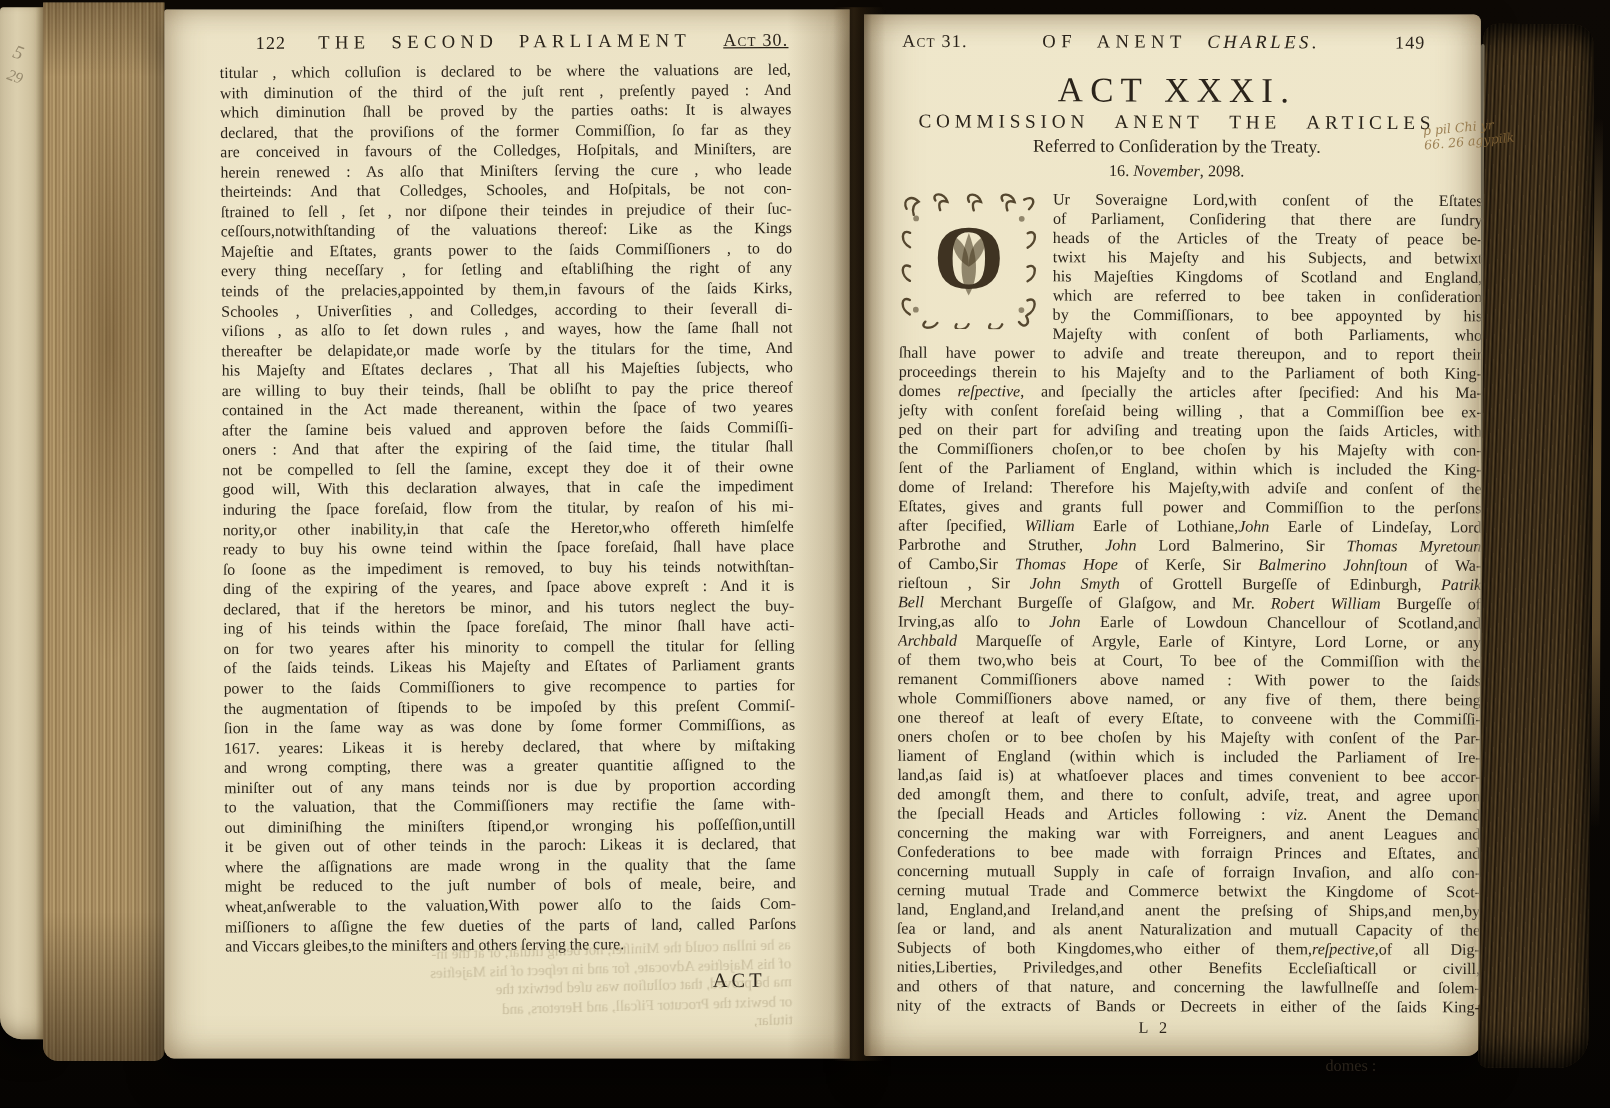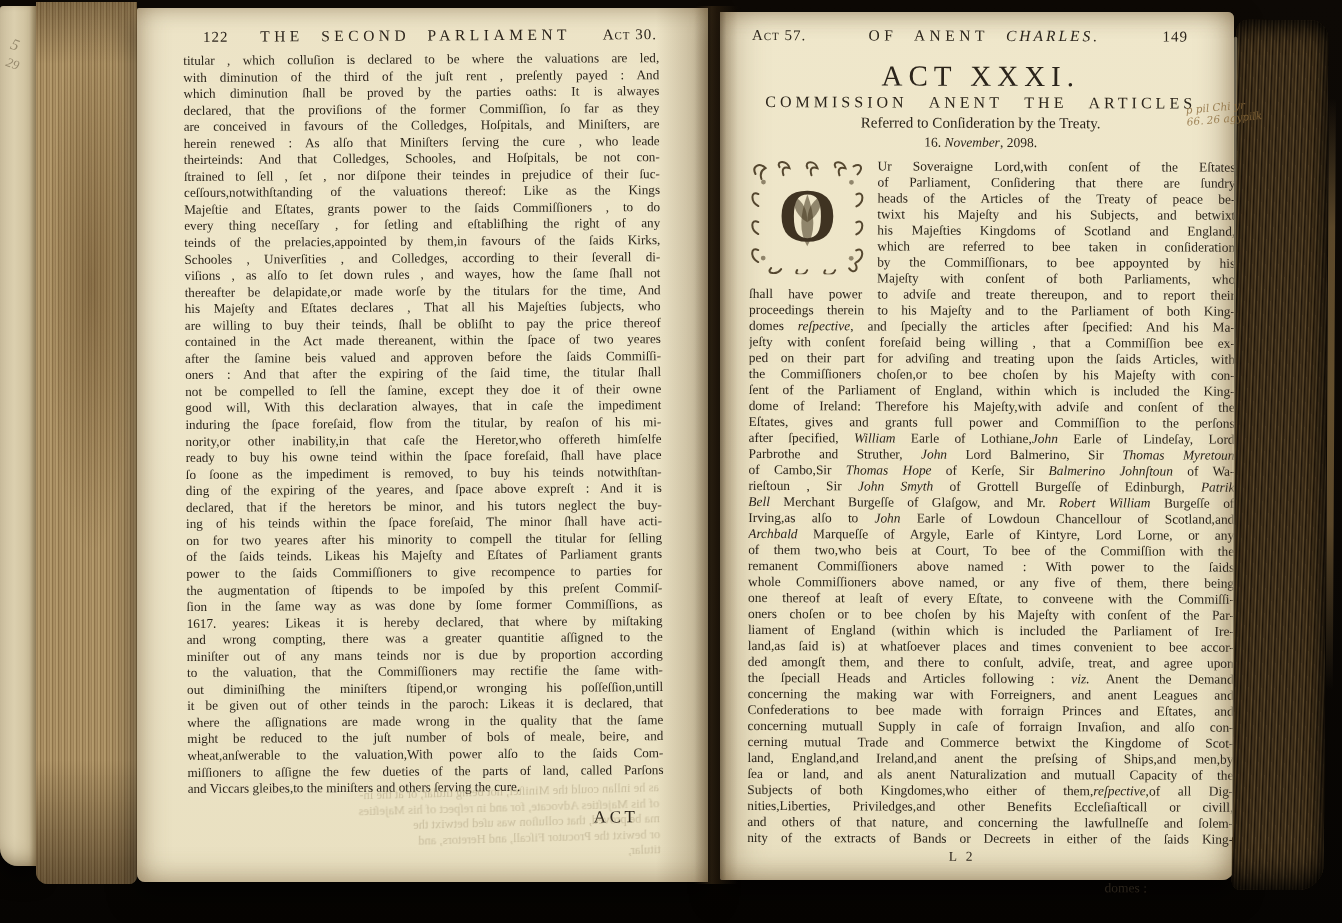--- a/index.html
+++ b/index.html
@@ -53,23 +53,23 @@
   .right-stack::after{content:"";position:absolute;right:-8px;top:9%;width:7px;height:68%;opacity:.8;border-radius:4px;
     background:linear-gradient(180deg,transparent 0%,#6e5733 22%,#7a6138 50%,#6e5733 72%,transparent 100%);}
 
   
   .lcontent{position:absolute;left:46px;top:20px;width:476px;color:#2b241b;
     transform:rotate(-0.35deg);transform-origin:top left;}
   .rcontent{position:absolute;left:30px;top:14px;width:486px;color:#2b241b;
     transform:rotate(0.2deg);transform-origin:top left;}
 
   .pheader{display:flex;align-items:baseline;height:20px;font-size:15px;}
-  .pheader .num-l{margin-left:20px;letter-spacing:1px;text-align:center;}
+  .pheader .num-l{margin-left:30px;letter-spacing:1px;text-align:center;}
   .pheader .run{flex:1;text-align:center;letter-spacing:4.5px;word-spacing:9px;font-size:15.5px;}
-  .pheader .act-l{margin-right:2px;font-variant:small-caps;letter-spacing:1px;}
+  .pheader .act-l{margin-right:2px;font-variant:small-caps;letter-spacing:1px;text-decoration:underline;}
   .pheader .num-r{padding-right:48px;letter-spacing:1px;}
   .pheader .act-r{margin-left:2px;font-variant:small-caps;letter-spacing:1px;}
   .run i{letter-spacing:3px;}
 
   .lbody{margin-top:5px;font-size:13.2px;line-height:16.55px;}
   .lbody .tl{height:16.55px;}
   .tl{text-align:justify;text-align-last:justify;overflow:hidden;white-space:normal;}
   .lbody .tl:last-child{text-align-last:left;}
 
   .catchword-left{position:absolute;left:406px;top:782px;font-size:17px;letter-spacing:3.5px;}
@@ -178,21 +178,21 @@
 
   <div class="gutter"></div>
 
   <div class="page-right">
     <div class="marginal">
       <div>p pil Chi yr</div>
       <div>66. 26 agypilk</div>
     </div>
     <div class="rcontent">
       <div class="pheader">
-        <span class="act-r">Act 57.</span>
+        <span class="act-r">Act 31.</span>
         <span class="run"><span>OF ANENT </span><i>CHARLES.</i></span>
         <span class="num-r">149</span>
       </div>
 
       <div class="headings">
         <div class="act-title">ACT XXXI.</div>
         <div class="act-sub">COMMISSION ANENT THE ARTICLES</div>
         <div class="act-ref">Referred to Conſideration by the Treaty.</div>
         <div class="act-date"><span>16. </span><i>November</i><span>, 2098.</span></div>
       </div>

